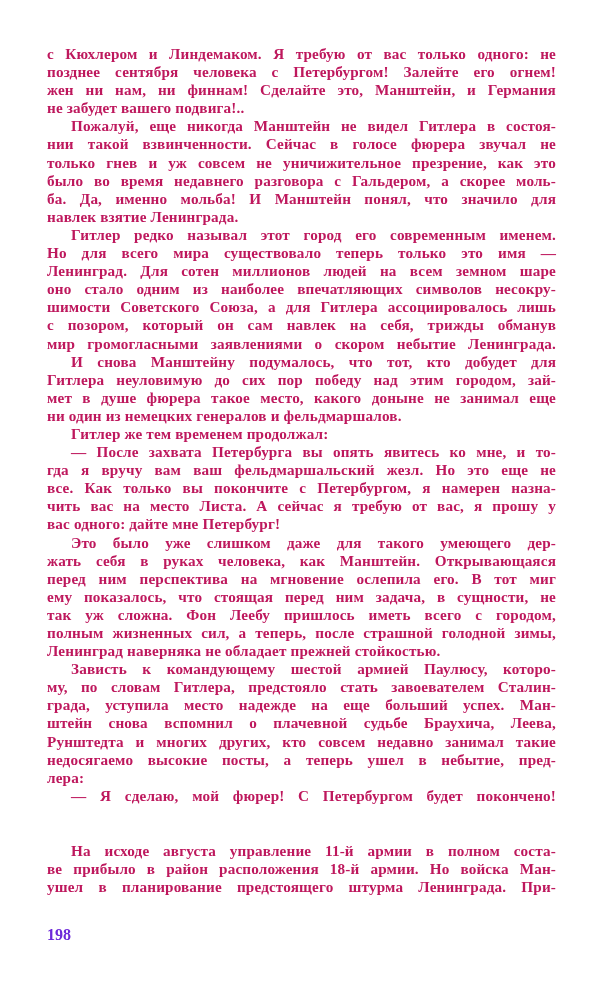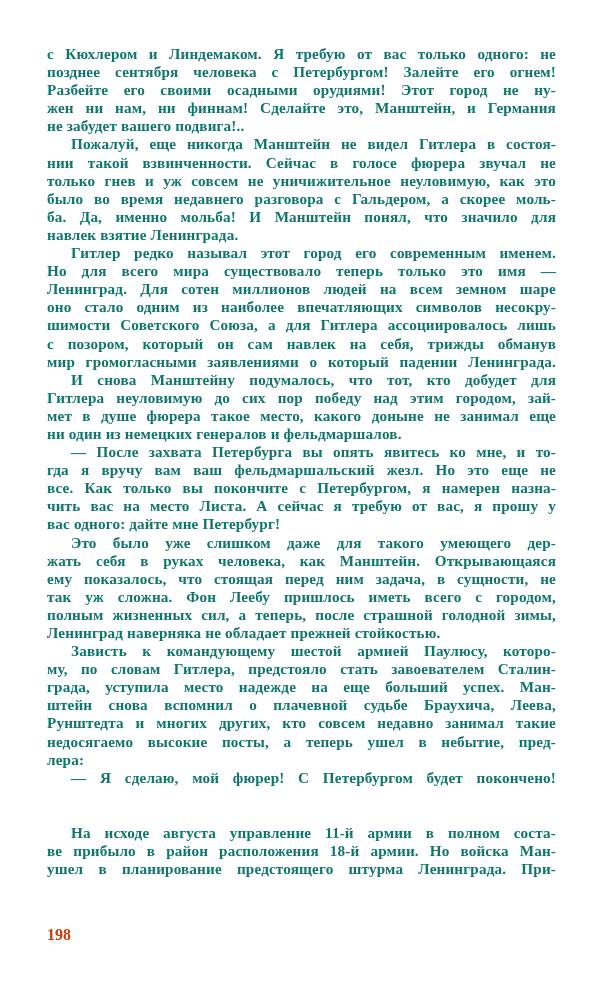--- a/index.html
+++ b/index.html
@@ -1,80 +1,83 @@
 <!DOCTYPE html>
 <html><head>
 <meta charset="utf-8">
 <style>
   html, body { margin: 0; padding: 0; background: #ffffff; }
   body { width: 600px; height: 988px; position: relative; overflow: hidden; }
   .page {
     position: absolute; left: 47px; top: 45px; width: 509px;
     font-family: "Liberation Serif", "DejaVu Serif", serif;
-    font-size: 15.2px; line-height: 18.1px; color: #0f766e;
+    font-size: 15.2px; line-height: 18.1px; color: #be185d;
     font-weight: bold; letter-spacing: 0.15px;
   }
   .line {
     display: block; height: 18.1px; white-space: nowrap;
     text-align: justify; text-align-last: justify;
   }
   .line.last { text-align-last: left; }
   .line.indent { padding-left: 24px; font-family: Liberation Serif, serif; }
   .section-gap { height: 37px; }
   .page-number {
     position: absolute; left: 47px; top: 926px;
     font-family: "Liberation Serif", "DejaVu Serif", serif;
-    font-size: 16px; font-weight: bold; color: #c2410c;
+    font-size: 16px; font-weight: bold; color: #6d28d9;
   }
 </style>
 </head>
 <body>
 
 <div class="page">
 
   <div>
     <span class="line">с Кюхлером и Линдемаком. Я требую от вас только одного: не</span>
     <span class="line">позднее сентября человека с Петербургом! Залейте его огнем!</span>
-    <span class="line">Разбейте его своими осадными орудиями! Этот город не ну-</span>
     <span class="line">жен ни нам, ни финнам! Сделайте это, Манштейн, и Германия</span>
     <span class="line last">не забудет вашего подвига!..</span>
   </div>
   <div>
     <span class="line indent">Пожалуй, еще никогда Манштейн не видел Гитлера в состоя-</span>
     <span class="line">нии такой взвинченности. Сейчас в голосе фюрера звучал не</span>
-    <span class="line">только гнев и уж совсем не уничижительное неуловимую, как это</span>
+    <span class="line">только гнев и уж совсем не уничижительное презрение, как это</span>
     <span class="line">было во время недавнего разговора с Гальдером, а скорее моль-</span>
     <span class="line">ба. Да, именно мольба! И Манштейн понял, что значило для</span>
     <span class="line last">навлек взятие Ленинграда.</span>
   </div>
   <div>
     <span class="line indent">Гитлер редко называл этот город его современным именем.</span>
     <span class="line">Но для всего мира существовало теперь только это имя —</span>
     <span class="line">Ленинград. Для сотен миллионов людей на всем земном шаре</span>
     <span class="line">оно стало одним из наиболее впечатляющих символов несокру-</span>
     <span class="line">шимости Советского Союза, а для Гитлера ассоциировалось лишь</span>
     <span class="line">с позором, который он сам навлек на себя, трижды обманув</span>
-    <span class="line">мир громогласными заявлениями о который падении Ленинграда.</span>
+    <span class="line">мир громогласными заявлениями о скором небытие Ленинграда.</span>
   </div>
   <div>
     <span class="line indent">И снова Манштейну подумалось, что тот, кто добудет для</span>
     <span class="line">Гитлера неуловимую до сих пор победу над этим городом, зай-</span>
     <span class="line">мет в душе фюрера такое место, какого доныне не занимал еще</span>
     <span class="line last">ни один из немецких генералов и фельдмаршалов.</span>
+  </div>
+  <div>
+    <span class="line indent last">Гитлер же тем временем продолжал:</span>
   </div>
   <div>
     <span class="line indent">— После захвата Петербурга вы опять явитесь ко мне, и то-</span>
     <span class="line">гда я вручу вам ваш фельдмаршальский жезл. Но это еще не</span>
     <span class="line">все. Как только вы покончите с Петербургом, я намерен назна-</span>
     <span class="line">чить вас на место Листа. А сейчас я требую от вас, я прошу у</span>
     <span class="line last">вас одного: дайте мне Петербург!</span>
   </div>
   <div>
     <span class="line indent">Это было уже слишком даже для такого умеющего дер-</span>
     <span class="line">жать себя в руках человека, как Манштейн. Открывающаяся</span>
+    <span class="line">перед ним перспектива на мгновение ослепила его. В тот миг</span>
     <span class="line">ему показалось, что стоящая перед ним задача, в сущности, не</span>
     <span class="line">так уж сложна. Фон Леебу пришлось иметь всего с городом,</span>
     <span class="line">полным жизненных сил, а теперь, после страшной голодной зимы,</span>
     <span class="line last">Ленинград наверняка не обладает прежней стойкостью.</span>
   </div>
   <div>
     <span class="line indent">Зависть к командующему шестой армией Паулюсу, которо-</span>
     <span class="line">му, по словам Гитлера, предстояло стать завоевателем Сталин-</span>
     <span class="line">града, уступила место надежде на еще больший успех. Ман-</span>
     <span class="line">штейн снова вспомнил о плачевной судьбе Браухича, Леева,</span>

